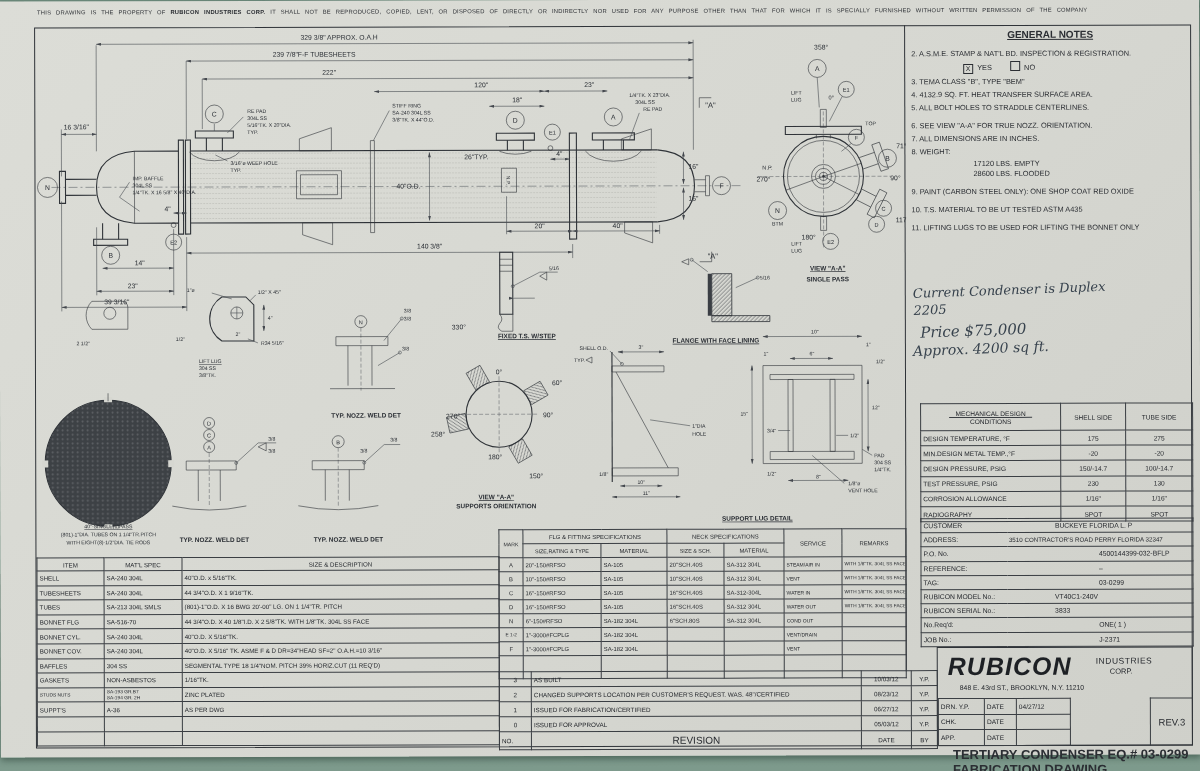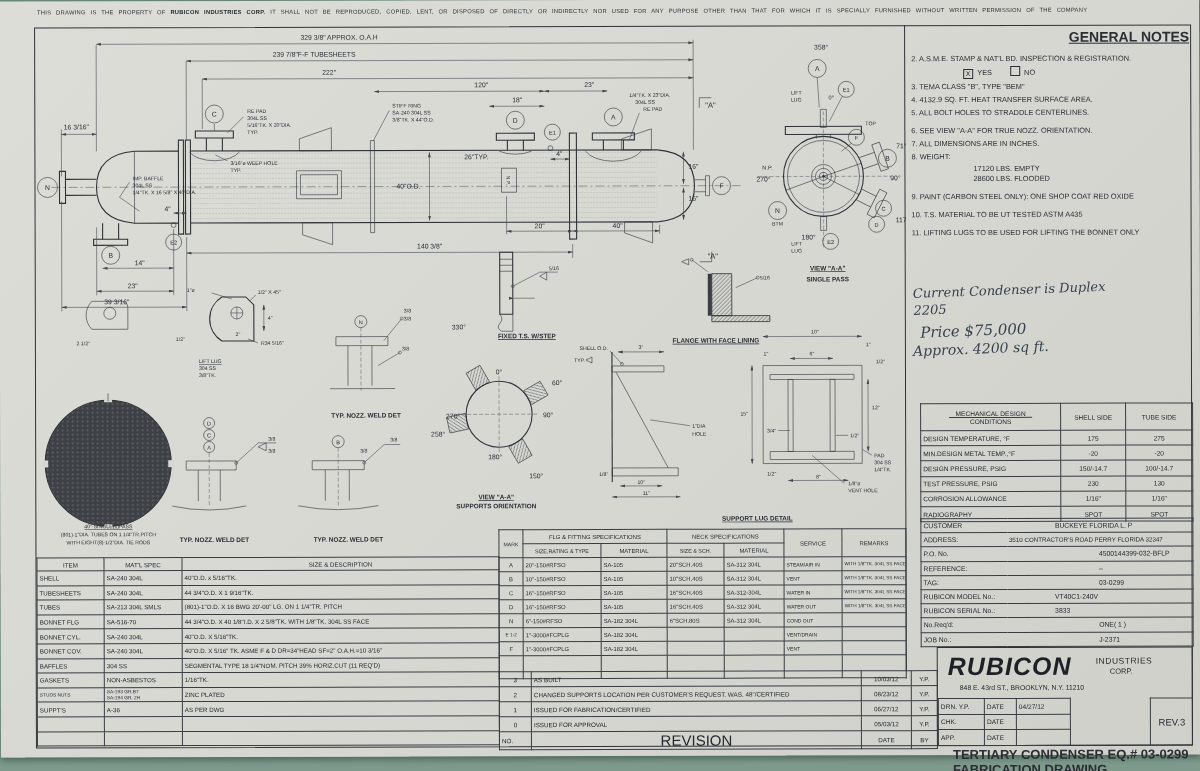--- a/index.html
+++ b/index.html
@@ -11,21 +11,21 @@
   .abs{position:absolute;}
   
   #disclaimer{left:38px;top:8px;width:1152px;font-size:5.8px;letter-spacing:.25px;word-spacing:3px;color:#2c2f34;white-space:nowrap;}
   #disclaimer b{font-weight:bold;}
   
   .frame{border:1.6px solid #2f3338;}
   #mainframe{left:35px;top:26px;width:1155px;height:719px;}
   #vdiv{left:905px;top:26px;width:0px;height:646px;border-left:1.2px solid #2f3338;}
   
   #notes{left:912px;top:30px;width:278px;font-size:7.4px;line-height:1.25;color:#2b2e33;}
-  #notes .gn-title{text-align:right;font-size:14px;font-weight:bold;text-decoration:underline;margin-bottom:7px;}
+  #notes .gn-title{text-align:center;font-size:10px;font-weight:bold;text-decoration:underline;margin-bottom:7px;}
   #notes .note{padding-left:16px;text-indent:-16px;margin-bottom:3.5px;}
   #notes .gap{margin-top:9px;}
   .checkrow{margin:2px 0 3px 52px;}
   .cb{display:inline-block;width:8px;height:8px;border:1px solid #2b2e33;font-size:7px;line-height:8px;text-align:center;vertical-align:-1px;margin-right:4px;}
   .checkrow .lbl{margin-right:16px;}
   .wline{margin-left:62px;}
   
   #handwrite{left:914px;top:282px;width:275px;font-family:"DejaVu Serif",serif;font-style:italic;
     color:#37424d;transform:rotate(-2deg);}
   #handwrite .h1{font-size:13px;}
@@ -66,21 +66,21 @@
   
   #flg{left:498px;top:529px;width:407px;font-size:5.9px;}
   #flg td{height:13px;text-align:left;}
   #flg .c{text-align:center;}
   #flg .rm{font-size:4.7px;}
   
   #revs{left:498px;top:671px;width:438px;font-size:6.3px;}
   #revs td{height:14px;}
   #revs .c{text-align:center;}
   #revs .foot td{height:17px;}
-  #revs .revword{text-align:center;font-size:15px;}
+  #revs .revword{text-align:center;font-size:10px;}
   
   #dwg{left:35px;top:26px;width:872px;height:532px;}
   svg text{font-family:"Liberation Sans",sans-serif;fill:#2b2f35;}
   .ln{stroke:#2f3338;fill:none;stroke-width:1.1;}
   .tn{stroke:#2f3338;fill:none;stroke-width:.6;}
   .dl{stroke:#464b51;fill:none;stroke-width:.6;}
   .cl{stroke:#55595f;fill:none;stroke-width:.55;stroke-dasharray:9 3 2 3;}
   .dsh{stroke:#55595f;fill:none;stroke-width:.5;stroke-dasharray:4 2;}
   .dim{font-size:6.8px;text-anchor:middle;}
   .sm{font-size:5.2px;}

